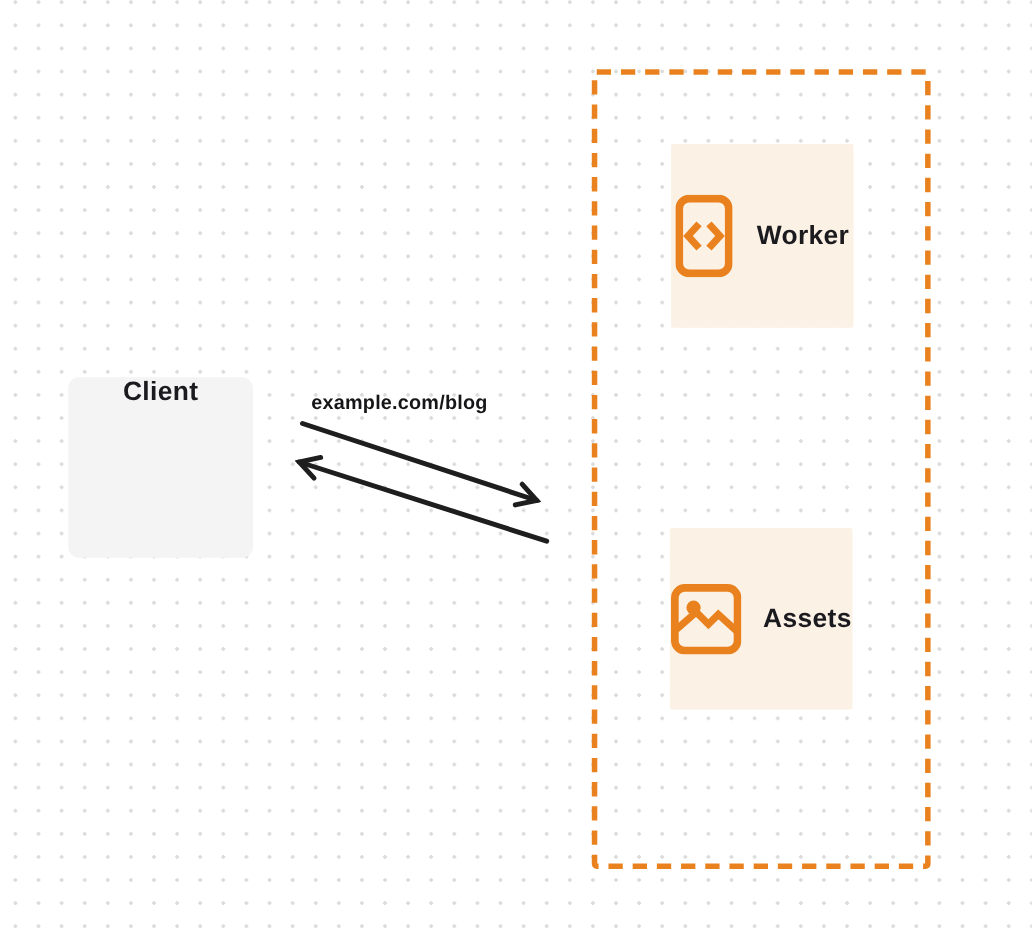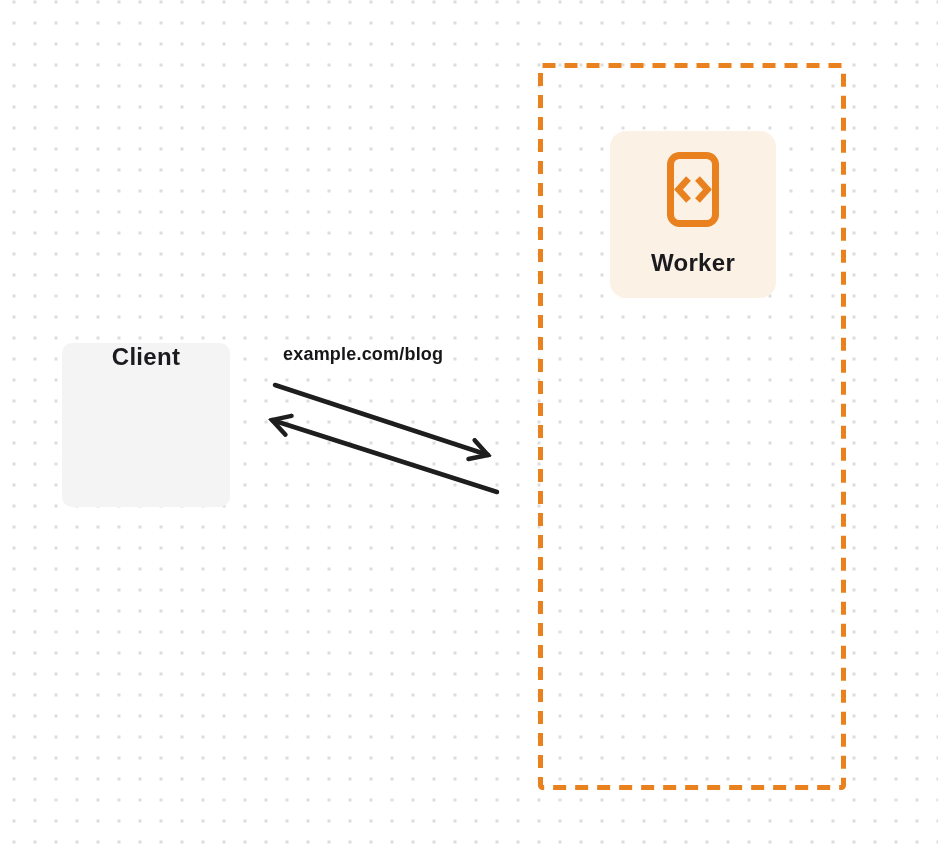--- a/index.html
+++ b/index.html
@@ -25,21 +25,21 @@
     border-radius: 10px;
     display: flex; align-items: flex-start; justify-content: center;
   }
   .node-label {
     font-size: 24px; font-weight: 700; color: var(--text, #1b1b1f);
     letter-spacing: 0.3px;
   }
 
   
   .request-label {
-    position: absolute; left: 283px; top: 344px;
+    position: absolute; left: 283px; top: 356px;
     font-size: 18px; font-weight: 700; color: #161618;
     letter-spacing: 0.2px;
   }
 
   
   .arrows-layer {
     position: absolute; left: 258px; top: 372px;
     width: 256px; height: 126px;
     overflow: visible;
   }
@@ -70,22 +70,22 @@
     color: var(--accent, #e9821e);
     line-height: 28px;
     letter-spacing: 0.3px;
   }
 
   
   .card {
     position: absolute;
     width: 166px;
     background: var(--card_bg, #fcf1e5);
-    border-radius: 16px;
-    display: flex; flex-direction: column;
+    border-radius: 2px;
+    display: flex; flex-direction: row;
     align-items: center; justify-content: center;
   }
   .card.worker { left: 610px; top: 131px; height: 167px; gap: 22px; }
   .card.assets { left: 609px; top: 480px; height: 165px; gap: 20px; }
   .icon-stroke { stroke: var(--accent, #e9821e); fill: none; }
   .icon-fill   { fill: var(--accent, #e9821e); }
 
   
   .file-tree {
     position: absolute; left: 588px; top: 648px;
@@ -122,15 +122,23 @@
 
   <div class="card worker">
     <svg width="52" height="75" viewBox="0 0 52 75">
       <rect class="icon-stroke" x="3.5" y="3.5" width="45" height="68" rx="9" stroke-width="7"></rect>
       <path class="icon-stroke" d="M21.5,26.5 L11.5,37.5 L21.5,48.5" stroke-width="6.5" stroke-linejoin="miter"></path>
       <path class="icon-stroke" d="M30.5,26.5 L40.5,37.5 L30.5,48.5" stroke-width="6.5" stroke-linejoin="miter"></path>
     </svg>
     <div class="node-label">Worker</div>
   </div>
 
+  <div class="card assets">
+    <svg width="64" height="64" viewBox="0 0 64 64">
+      <rect class="icon-stroke" x="3.5" y="3.5" width="57" height="57" rx="9" stroke-width="7"></rect>
+      <circle class="icon-fill" cx="20.5" cy="21.5" r="6.5"></circle>
+      <path class="icon-stroke" d="M4.5,41.5 L23,25.5 L34,36.5 L43,27.5 L59.5,42.5" stroke-width="6.5" stroke-linejoin="miter"></path>
+    </svg>
+    <div class="node-label">Assets</div>
+  </div>
 
 
 </div>
 
 </body></html>

